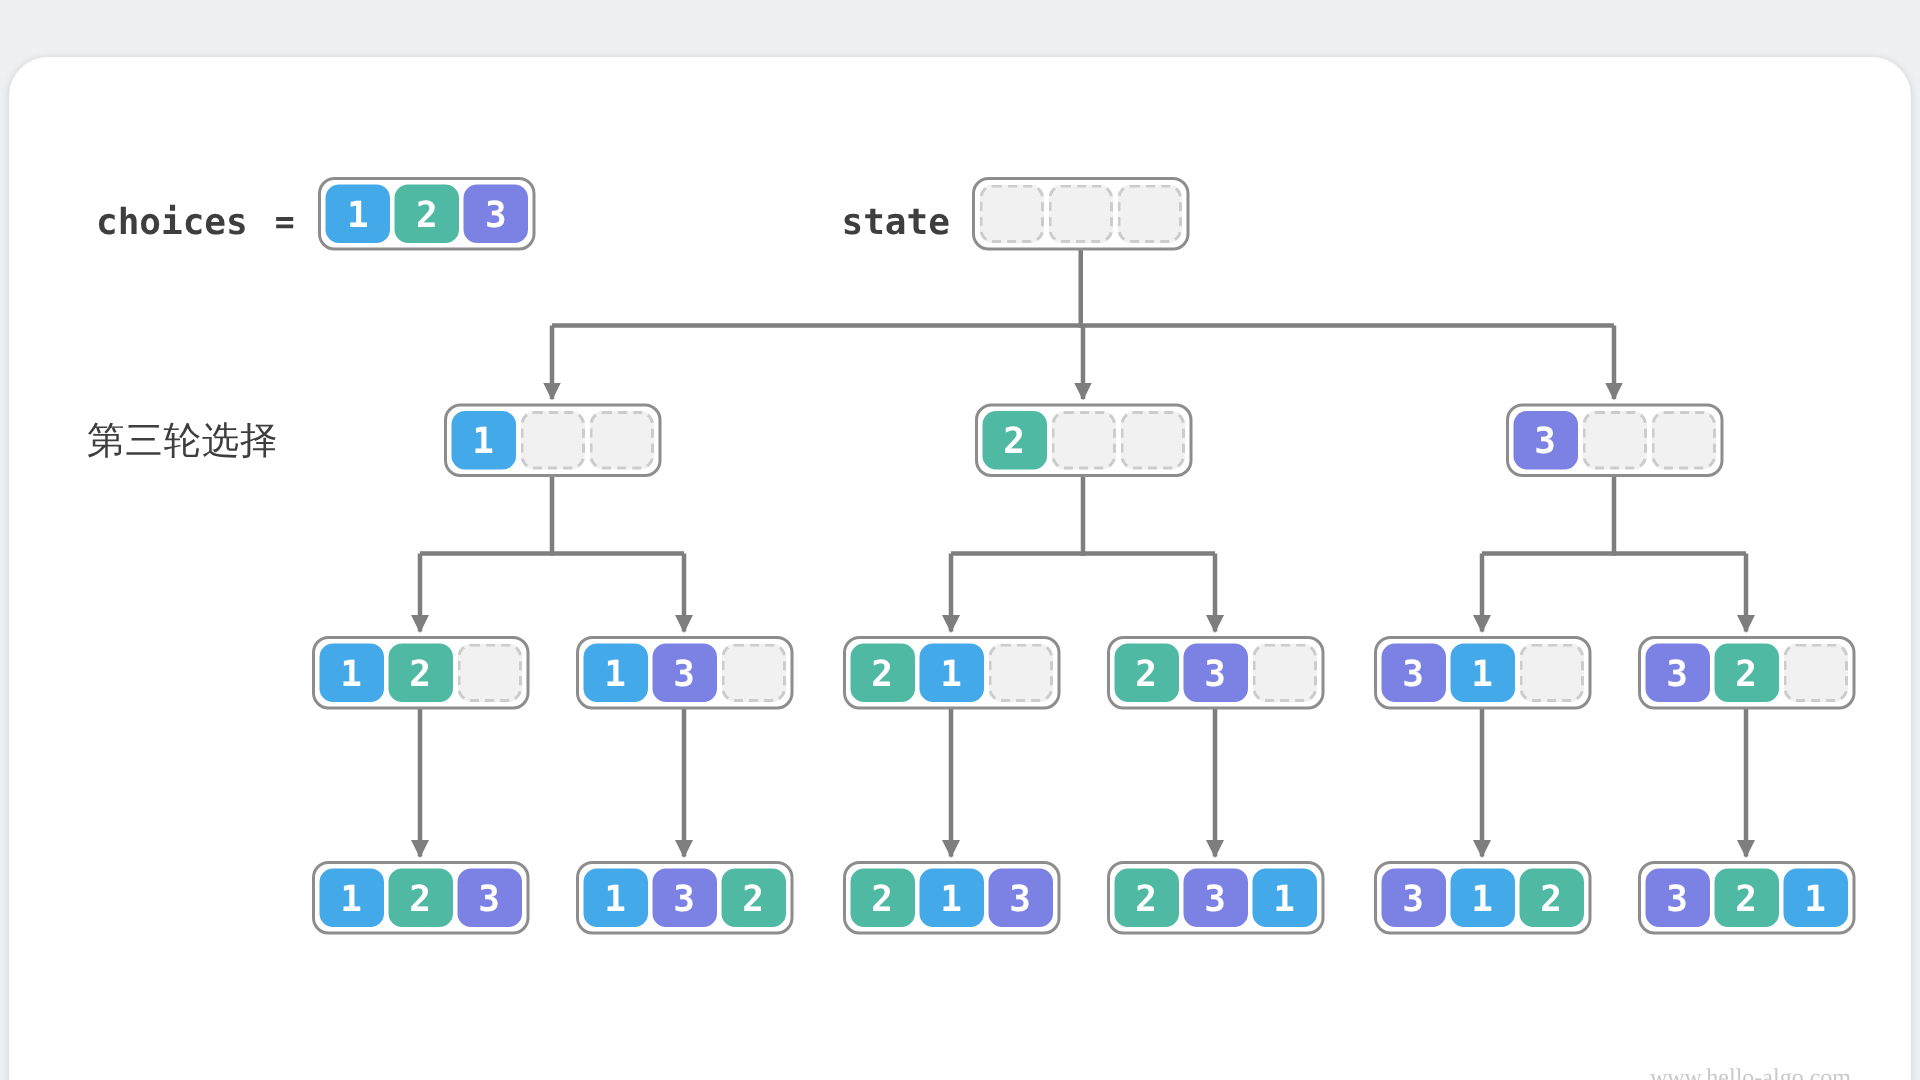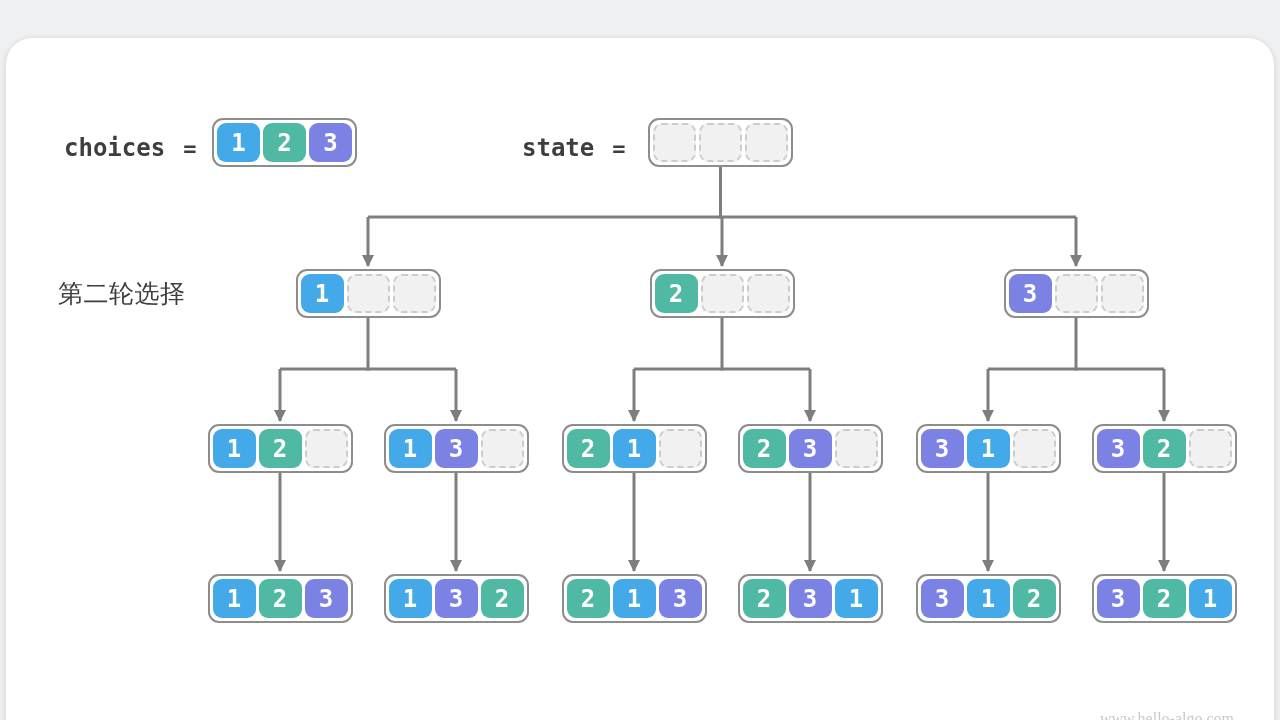--- a/index.html
+++ b/index.html
@@ -78,38 +78,38 @@
         <line x1="804" y1="434" x2="804" y2="533" stroke="#7e7e7e" stroke-width="3" marker-end="url(#ah)"></line>
         <line x1="982" y1="434" x2="982" y2="533" stroke="#7e7e7e" stroke-width="3" marker-end="url(#ah)"></line>
         <line x1="1158" y1="434" x2="1158" y2="533" stroke="#7e7e7e" stroke-width="3" marker-end="url(#ah)"></line>
       </svg>
 
     <div class="lbl" style="left:58px;top:86px">
       <span class="code">choices</span>
       <span class="eq">=</span>
     </div>
 
-    <div class="lbl" style="left:516px;top:86px">
+    <div class="lbl" style="left:555px;top:86px">
       <span class="code">state</span>
       <span class="eq">=</span>
     </div>
 
     <div id="watermark">www.hello-algo.com</div>
   <div class="node" style="left: 206px; top: 80px;">
         <div class="cell" style="background: rgb(68, 169, 232);">1</div>
         <div class="cell" style="background: rgb(80, 185, 164);">2</div>
         <div class="cell" style="background: rgb(123, 130, 227);">3</div>
       </div>
       <div class="node" style="left: 642px; top: 80px;">
         <div class="cell empty"></div>
         <div class="cell empty"></div>
         <div class="cell empty"></div>
       </div>
       <div class="lbl" style="left: 52px; top: 231px;">
-        <span class="cn">第二轮选择</span>
+        <span class="cn">第三轮选择</span>
       </div>
       <div class="node" style="left: 289.5px; top: 231px;">
         <div class="cell" style="background: rgb(68, 169, 232);">1</div>
         <div class="cell empty"></div>
         <div class="cell empty"></div>
       </div>
       <div class="node" style="left: 643.5px; top: 231px;">
         <div class="cell" style="background: rgb(80, 185, 164);">2</div>
         <div class="cell empty"></div>
         <div class="cell empty"></div>

